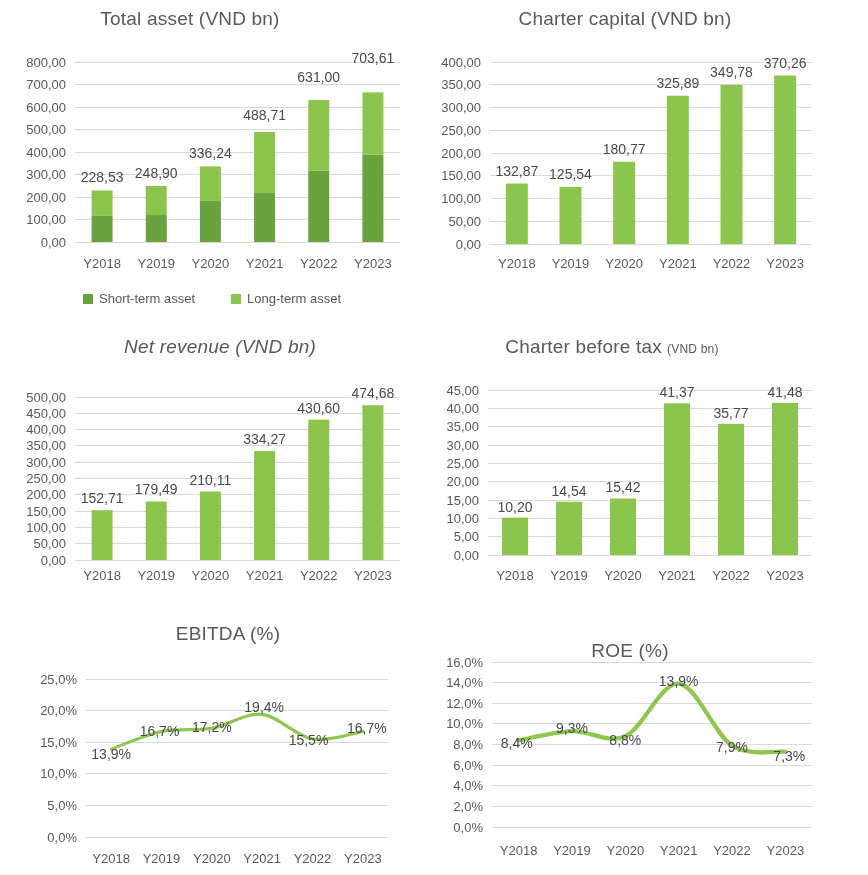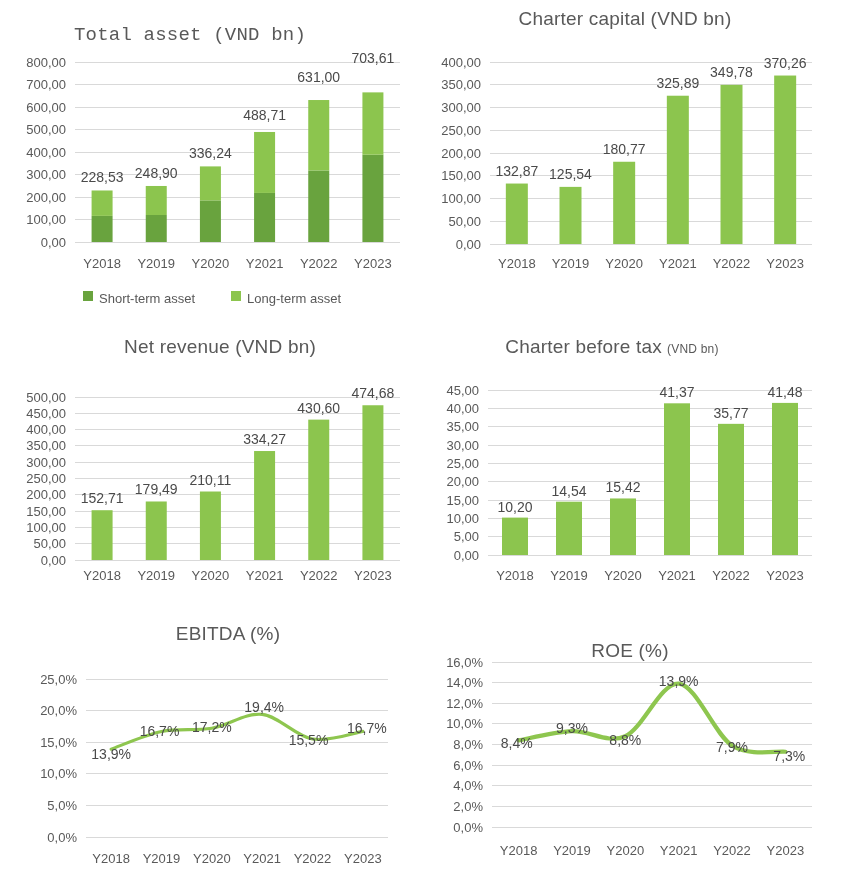--- a/index.html
+++ b/index.html
@@ -2,33 +2,33 @@
 <html><head>
 <meta charset="utf-8">
 <style>
   html,body{margin:0;padding:0;background:#ffffff;}
   body{width:868px;height:875px;font-family:"Liberation Sans",sans-serif;overflow:hidden;}
   .grid{display:grid;grid-template-columns:434px 434px;grid-template-rows:320px 285px 270px;width:868px;height:875px;}
   .panel{position:relative;width:434px;}
   .chart-title{position:absolute;transform:translateX(-50%);white-space:nowrap;
     font-size:19px;color:#595959;letter-spacing:0.2px;}
   .chart-title .suffix{font-size:12px;margin-left:5px;}
-  .p0 .chart-title{left:190px;top:24px;font-family:Liberation Mono, monospace;}
+  .p0 .chart-title{left:190px;top:8px;}
   .p1 .chart-title{left:191px;top:8px;}
-  .p2 .chart-title{left:220px;top:16px;}
+  .p2 .chart-title{left:220px;top:16px;font-style:italic;}
   .p3 .chart-title{left:178px;top:16px;}
   .p4 .chart-title{left:216px;top:18px;margin-left:12px;}
   .p5 .chart-title{left:196px;top:35px;}
   svg.chart{position:absolute;left:0;top:0;display:block;}
   svg .tick{font-size:13px;fill:#595959;}
   svg .cat{font-size:13px;fill:#595959;}
   svg .dlabel{font-size:14px;fill:#4a4a4a;}
   .legend{position:absolute;left:83px;top:291px;display:flex;align-items:center;gap:36px;
     font-size:13px;color:#595959;}
-  .legend-item{display:flex;gap:6px;}
+  .legend-item{display:flex;align-items:center;gap:6px;}
   .sw{width:10px;height:10px;display:inline-block;}
 </style>
 </head>
 <body>
 
 <div class="grid">
 
   <section class="panel p0" id="panel-0">
     <div class="chart-title">
       <span>Total asset (VND bn)</span>

